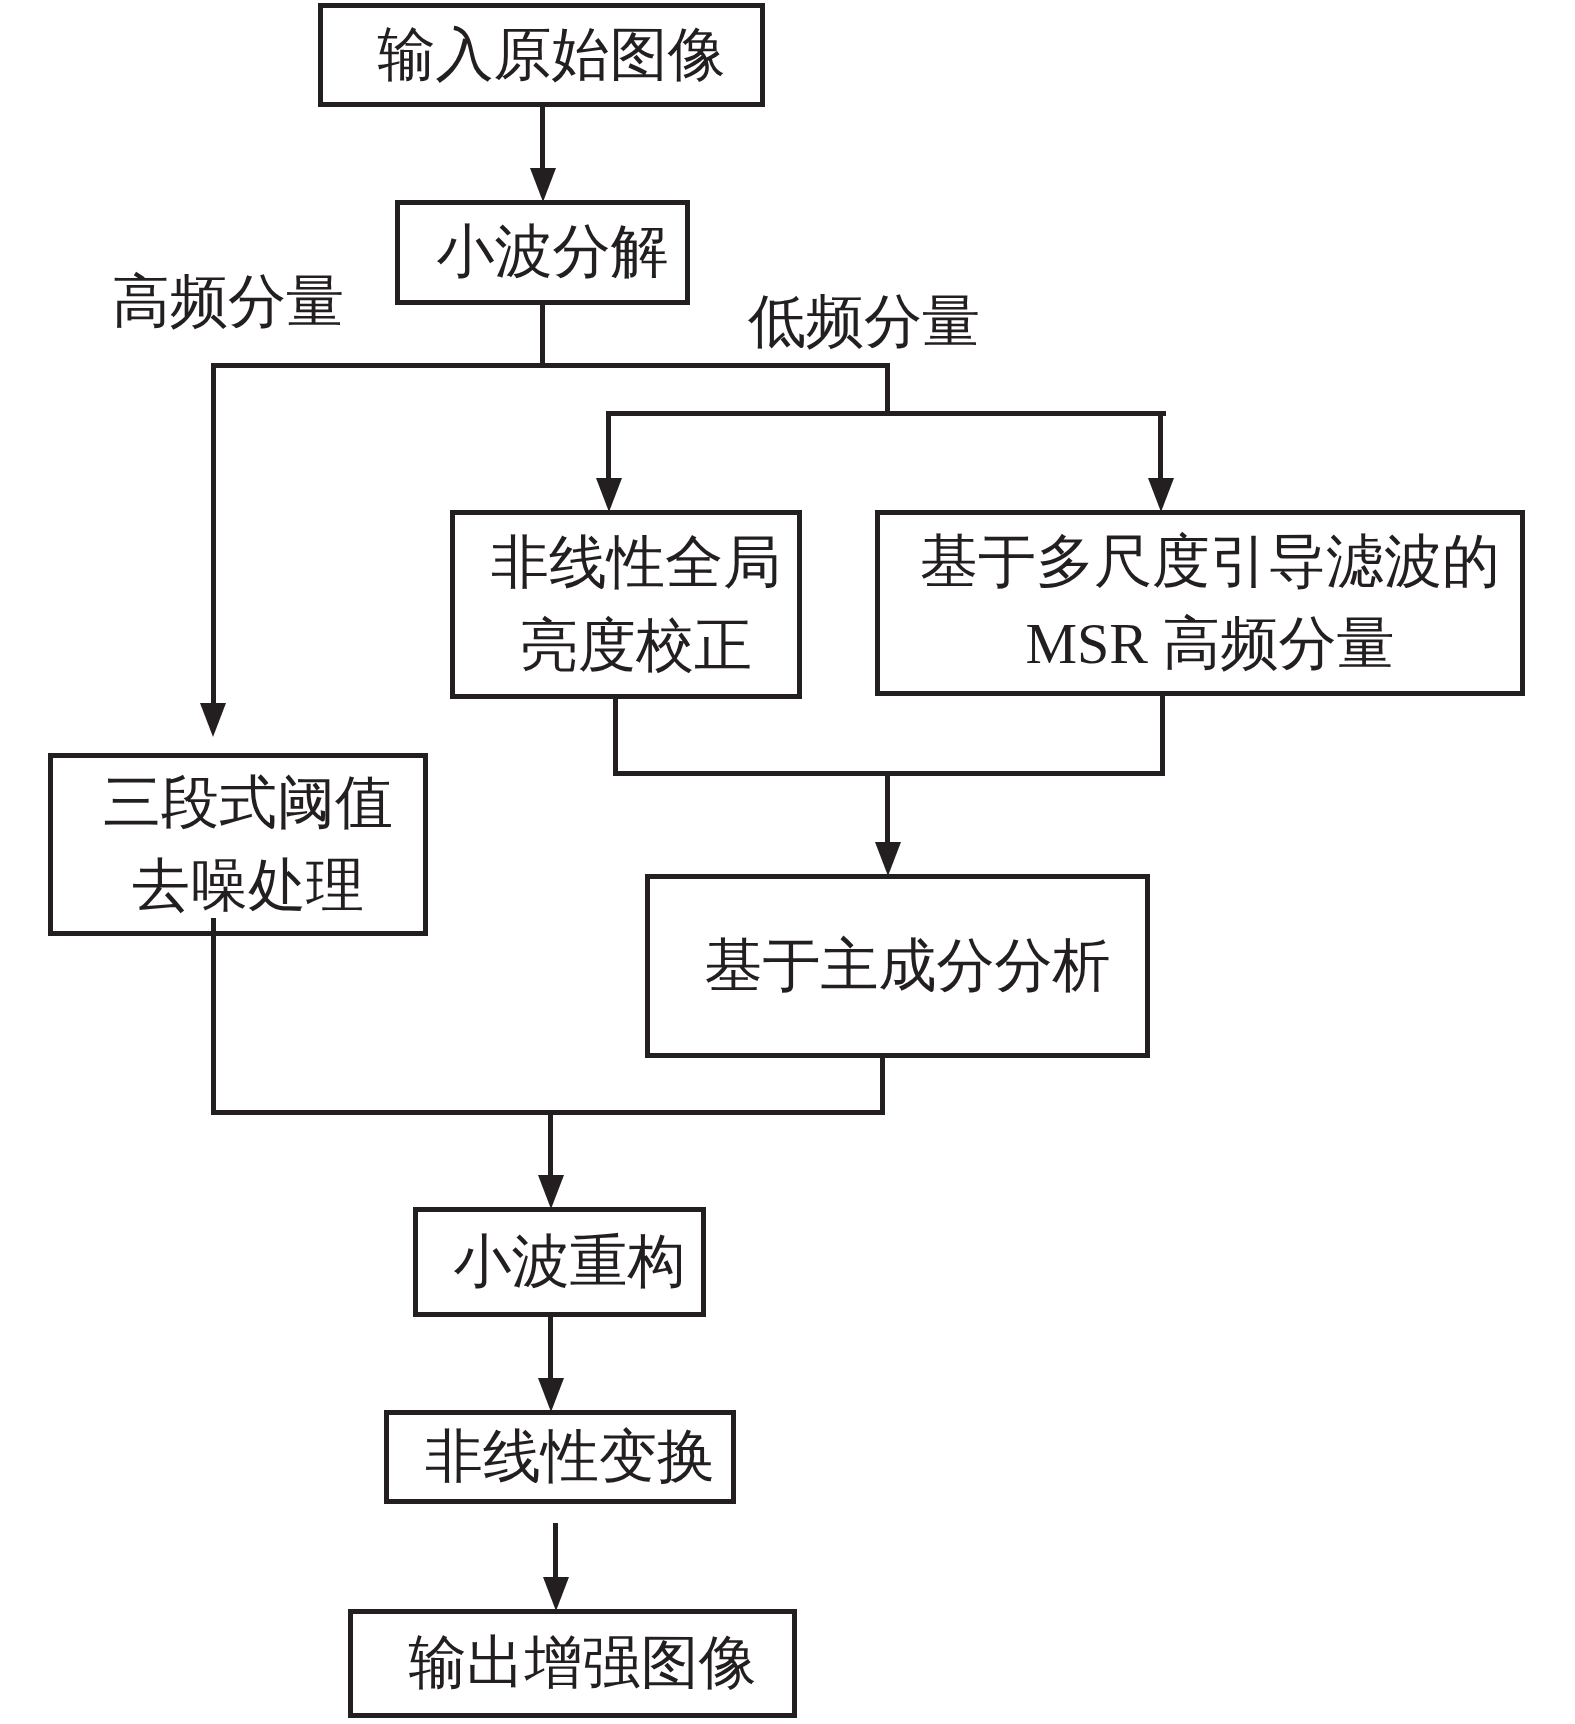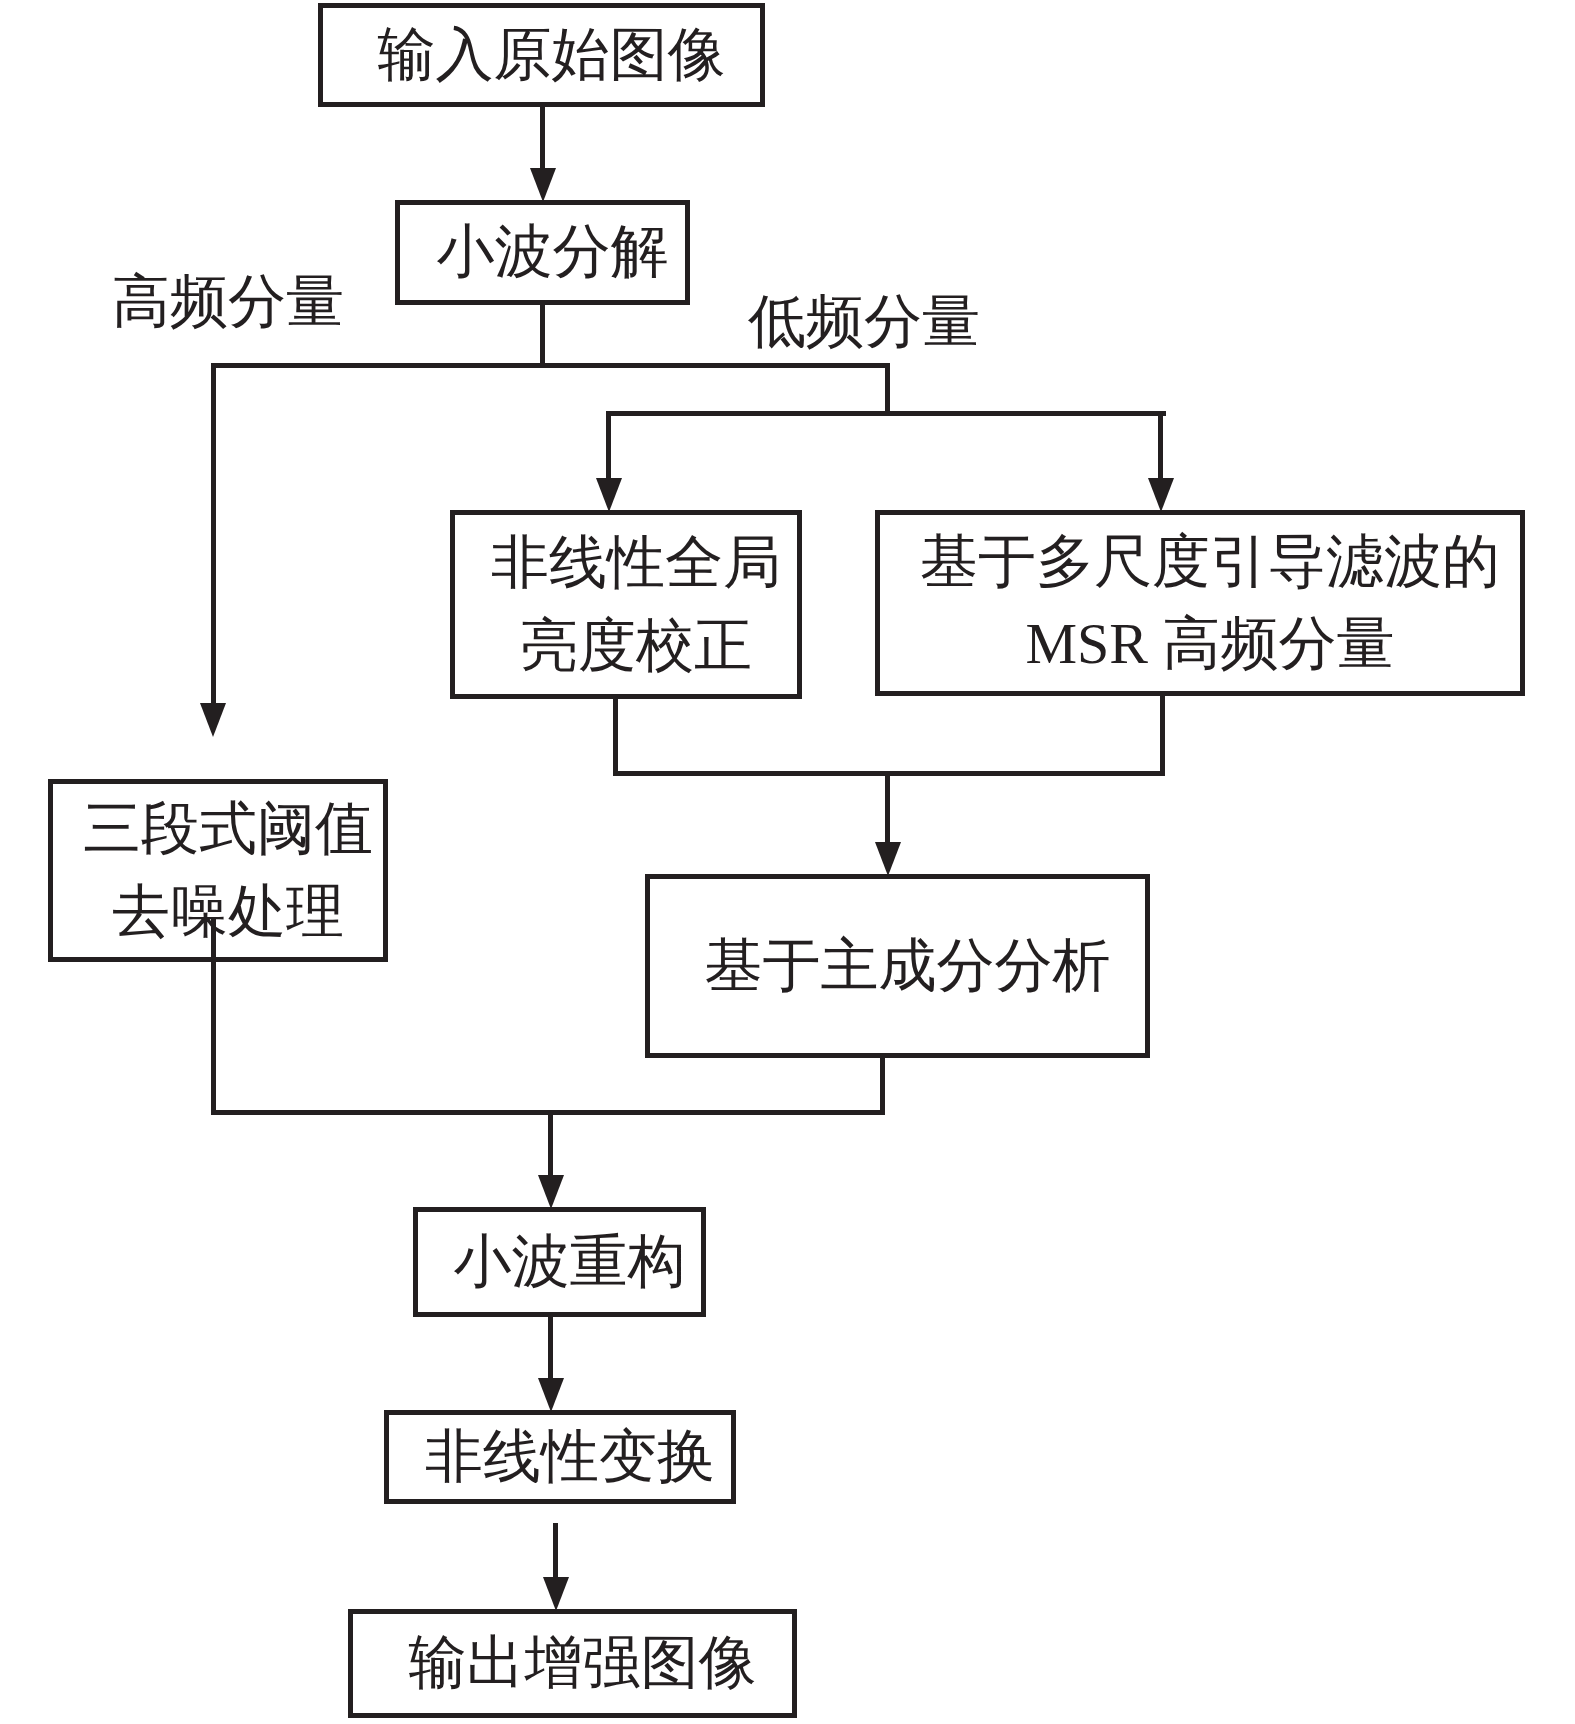--- a/index.html
+++ b/index.html
@@ -54,21 +54,21 @@
 <div class="canvas">
 
   <div class="node" style="left:318px;top:3px;width:447px;height:104px">
     <span class="ln">输入原始图像</span>
   </div>
 
   <div class="node" style="left:395px;top:200px;width:295px;height:105px">
     <span class="ln">小波分解</span>
   </div>
 
-  <div class="node" style="left:48px;top:779px;width:340px;height:183px">
+  <div class="node" style="left:48px;top:753px;width:380px;height:183px">
     <span class="ln">三段式阈值</span>
     <span class="ln">去噪处理</span>
   </div>
 
   <div class="node" style="left:450px;top:510px;width:352px;height:189px">
     <span class="ln">非线性全局</span>
     <span class="ln">亮度校正</span>
   </div>
 
   <div class="node" style="left:875px;top:510px;width:650px;height:186px">

